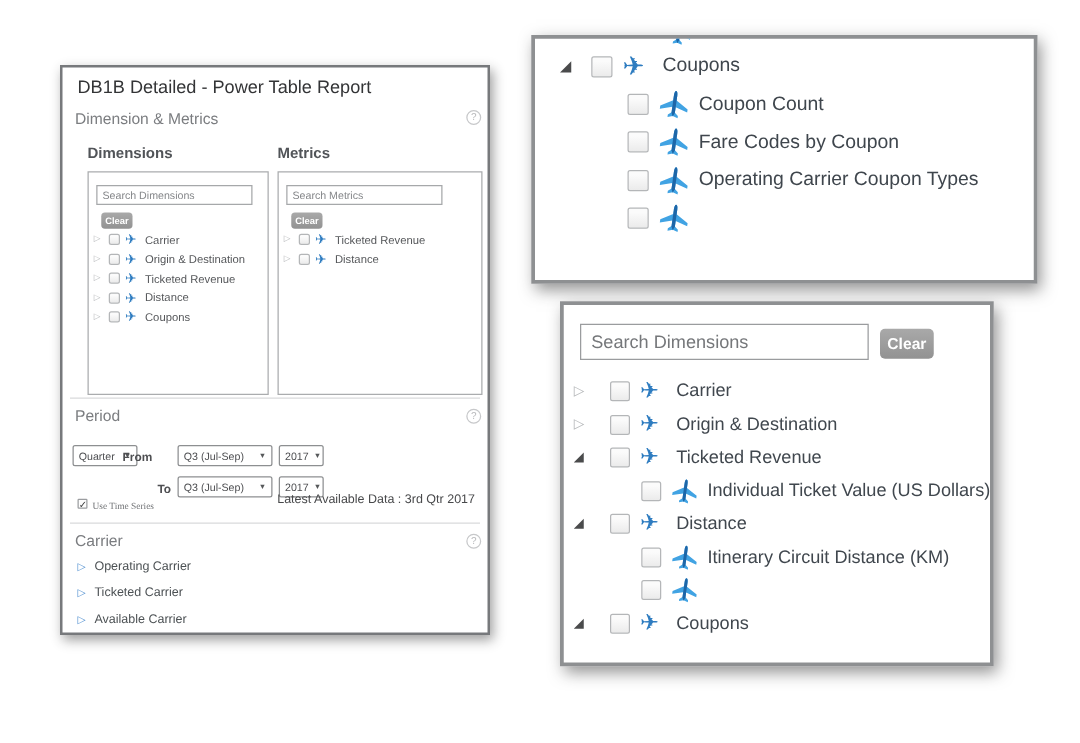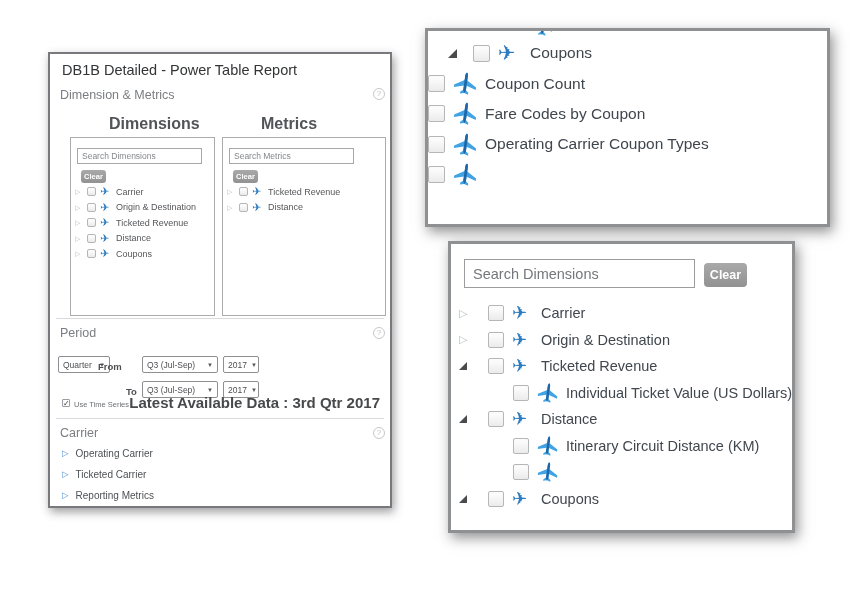--- a/index.html
+++ b/index.html
@@ -11,21 +11,21 @@
   .card { position:absolute; left:48px; top:52px; width:344px; height:456px;
     background:#fff; border:2px solid #77797c; box-shadow:2px 4px 9px rgba(40,40,40,.45); }
   .zoom-panel { position:absolute; background:#fff; border:3px solid #8e9092;
     box-shadow:3px 5px 12px rgba(40,40,40,.5); }
   .zoom-panel.coupons { left:425px; top:28px; width:405px; height:199px; overflow:hidden; }
   .zoom-panel.dims2   { left:448px; top:241px; width:347px; height:292px; overflow:hidden; }
 
   
   .title { position:absolute; left:12px; top:8px; font-size:14.5px; color:#333436; }
   .sec-h { position:absolute; left:10px; font-size:12.5px; color:#7b7d80; }
-  .col-h { position:absolute; font-size:16px; font-weight:bold; color:#515458;margin-left:39px; }
+  .col-h { position:absolute; font-size:12px; font-weight:bold; color:#515458; }
   .help  { position:absolute; right:5px; width:12px; height:12px; border:1px solid #c7c8ca;
     border-radius:50%; color:#b9babc; font-size:8px; line-height:10px; text-align:center; }
   .divider { position:absolute; left:6px; right:6px; border-top:1px solid #d9dadb; }
 
   
   .box { position:absolute; top:83px; height:179px; border:1px solid #aaacae; background:#fff; }
   .box-dim { left:20px;  width:145px; }
   .box-met { left:172px; width:164px; }
   .search-sm { position:absolute; left:6px; top:10px; width:125px; height:16px;
     border:1px solid #a6a8aa; font-size:8.5px; padding:0 4px; color:#4d4e50; outline:none;
@@ -58,21 +58,21 @@
   .tree-sm { top:46px; }
   .tree-sm .trow { height:15.5px; padding-left:4px; }
   .tree-sm .exp { width:9px; font-size:7px; }
   .tree-sm .cb { width:9px; height:9px; margin-left:3px; }
   .tree-sm .plane { font-size:11px; width:13px; margin-left:4px; }
   .tree-sm .lbl { font-size:9px; color:#55575a; margin-left:3px; }
 
   .tree-lg { top:7px; }
   .tree-lg .trow { height:30.4px; }
   .tree-lg .trow.parent { padding-left:20px; }
-  .tree-lg .trow.child  { }
+  .tree-lg .trow.child  { padding-left:74px; }
   .tree-lg .exp { width:14px; font-size:12px; }
   .tree-lg .exp.open::before { border-left-width:9px; border-bottom-width:9px; }
   .tree-lg .cb { width:17px; height:17px; margin-left:11px; }
   .tree-lg .trow.child .cb { margin-left:0; }
   .tree-lg .plane { font-size:21px; width:24px; margin-left:8px; }
   .tree-lg .plane svg { width:25px; height:25px; }
   .tree-lg .lbl { font-size:15.5px; color:#3f464d; margin-left:8px; }
 
   .tree-md { top:56px; }
   .tree-md .trow { height:26.5px; }
@@ -90,22 +90,22 @@
 
   
   .sel { position:absolute; height:17px; border:1px solid #8d8f91; border-radius:2px;
     background:#fff; display:flex; align-items:center; justify-content:space-between;
     padding:0 4px; font-size:8.5px; color:#4e4f52; }
   .sel .caret { font-size:6px; color:#56585a; margin-left:4px; }
   .plabel { position:absolute; font-size:9.5px; font-weight:bold; color:#4e4f52; }
   .cb-xs { position:absolute; width:8px; height:8px; border:1px solid #9b9da0;
     border-radius:1px; background:#fdfdfd; }
   .cb-xs i { font-style:normal; font-size:8px; line-height:7px; color:#3a3b3c; display:block; }
-  .uts-label { position:absolute; font-size:7.5px; color:#6f7174; }
-  .latest { position:absolute; right:10px; font-size:15px; font-weight:bold; color:#48494b; }
+  .uts-label { position:absolute; font-size:7.5px; color:#6f7174;font-family:Liberation Serif, serif; }
+  .latest { position:absolute; right:10px; font-size:10px; font-weight:normal; color:#48494b; }
 
   
   .carrier-item { position:absolute; left:12px; height:14px; display:flex; align-items:center; }
   .carrier-item .arrow { font-size:8.5px; color:#4f8fd0; margin-right:7px; line-height:1; }
   .carrier-item .clabel { font-size:10px; color:#4c5154; }
 </style>
 </head>
 <body>
 
 <div class="stage">
@@ -218,21 +218,21 @@
     <div class="carrier-item" style="top:392px">
       <span class="arrow">▷</span>
       <span class="clabel">Operating Carrier</span>
     </div>
     <div class="carrier-item" style="top:413px">
       <span class="arrow">▷</span>
       <span class="clabel">Ticketed Carrier</span>
     </div>
     <div class="carrier-item" style="top:434px">
       <span class="arrow">▷</span>
-      <span class="clabel">Reporting Metrics</span>
+      <span class="clabel">Available Carrier</span>
     </div>
   </div>
 
   <div class="zoom-panel coupons">
     <span class="clip-icon" id="clip-icon"><svg viewBox="0 0 24 24" xmlns="http://www.w3.org/2000/svg">
           <path fill="#41a3e3" d="M12 1.6C12.8 1.6 13.3 3.1 13.3 5.3L13.3 8.9 22.6 14.4 22.6 16.9 13.3 14.1 13.3 18.3 15.9 20.4 15.9 22.3 12 21.1 8.1 22.3 8.1 20.4 10.7 18.3 10.7 14.1 1.4 16.9 1.4 14.4 10.7 8.9 10.7 5.3C10.7 3.1 11.2 1.6 12 1.6Z"></path>
           <path fill="#1d66a8" d="M12 1.6C12.8 1.6 13.3 3.1 13.3 5.3L13.3 18.6 12 21.4 10.7 18.6 10.7 5.3C10.7 3.1 11.2 1.6 12 1.6Z"></path>
         </svg></span>
     <div class="tree tree-lg" id="tree-coupons">
         <div class="trow parent">

